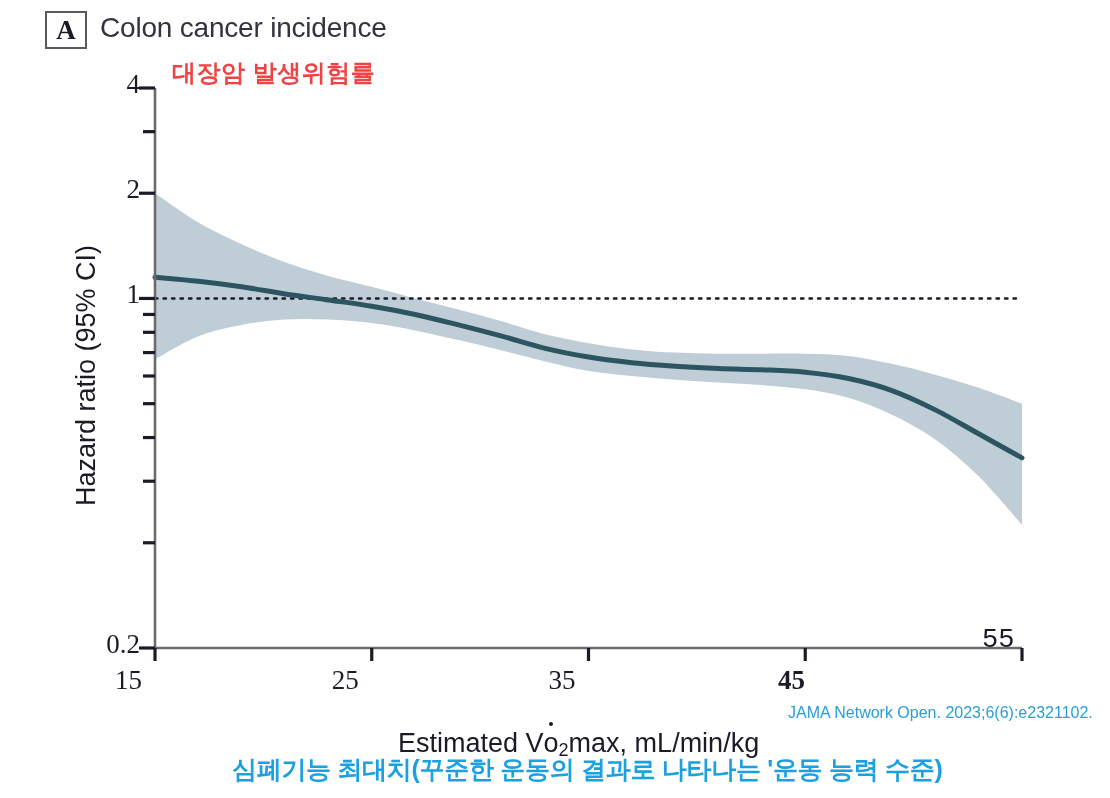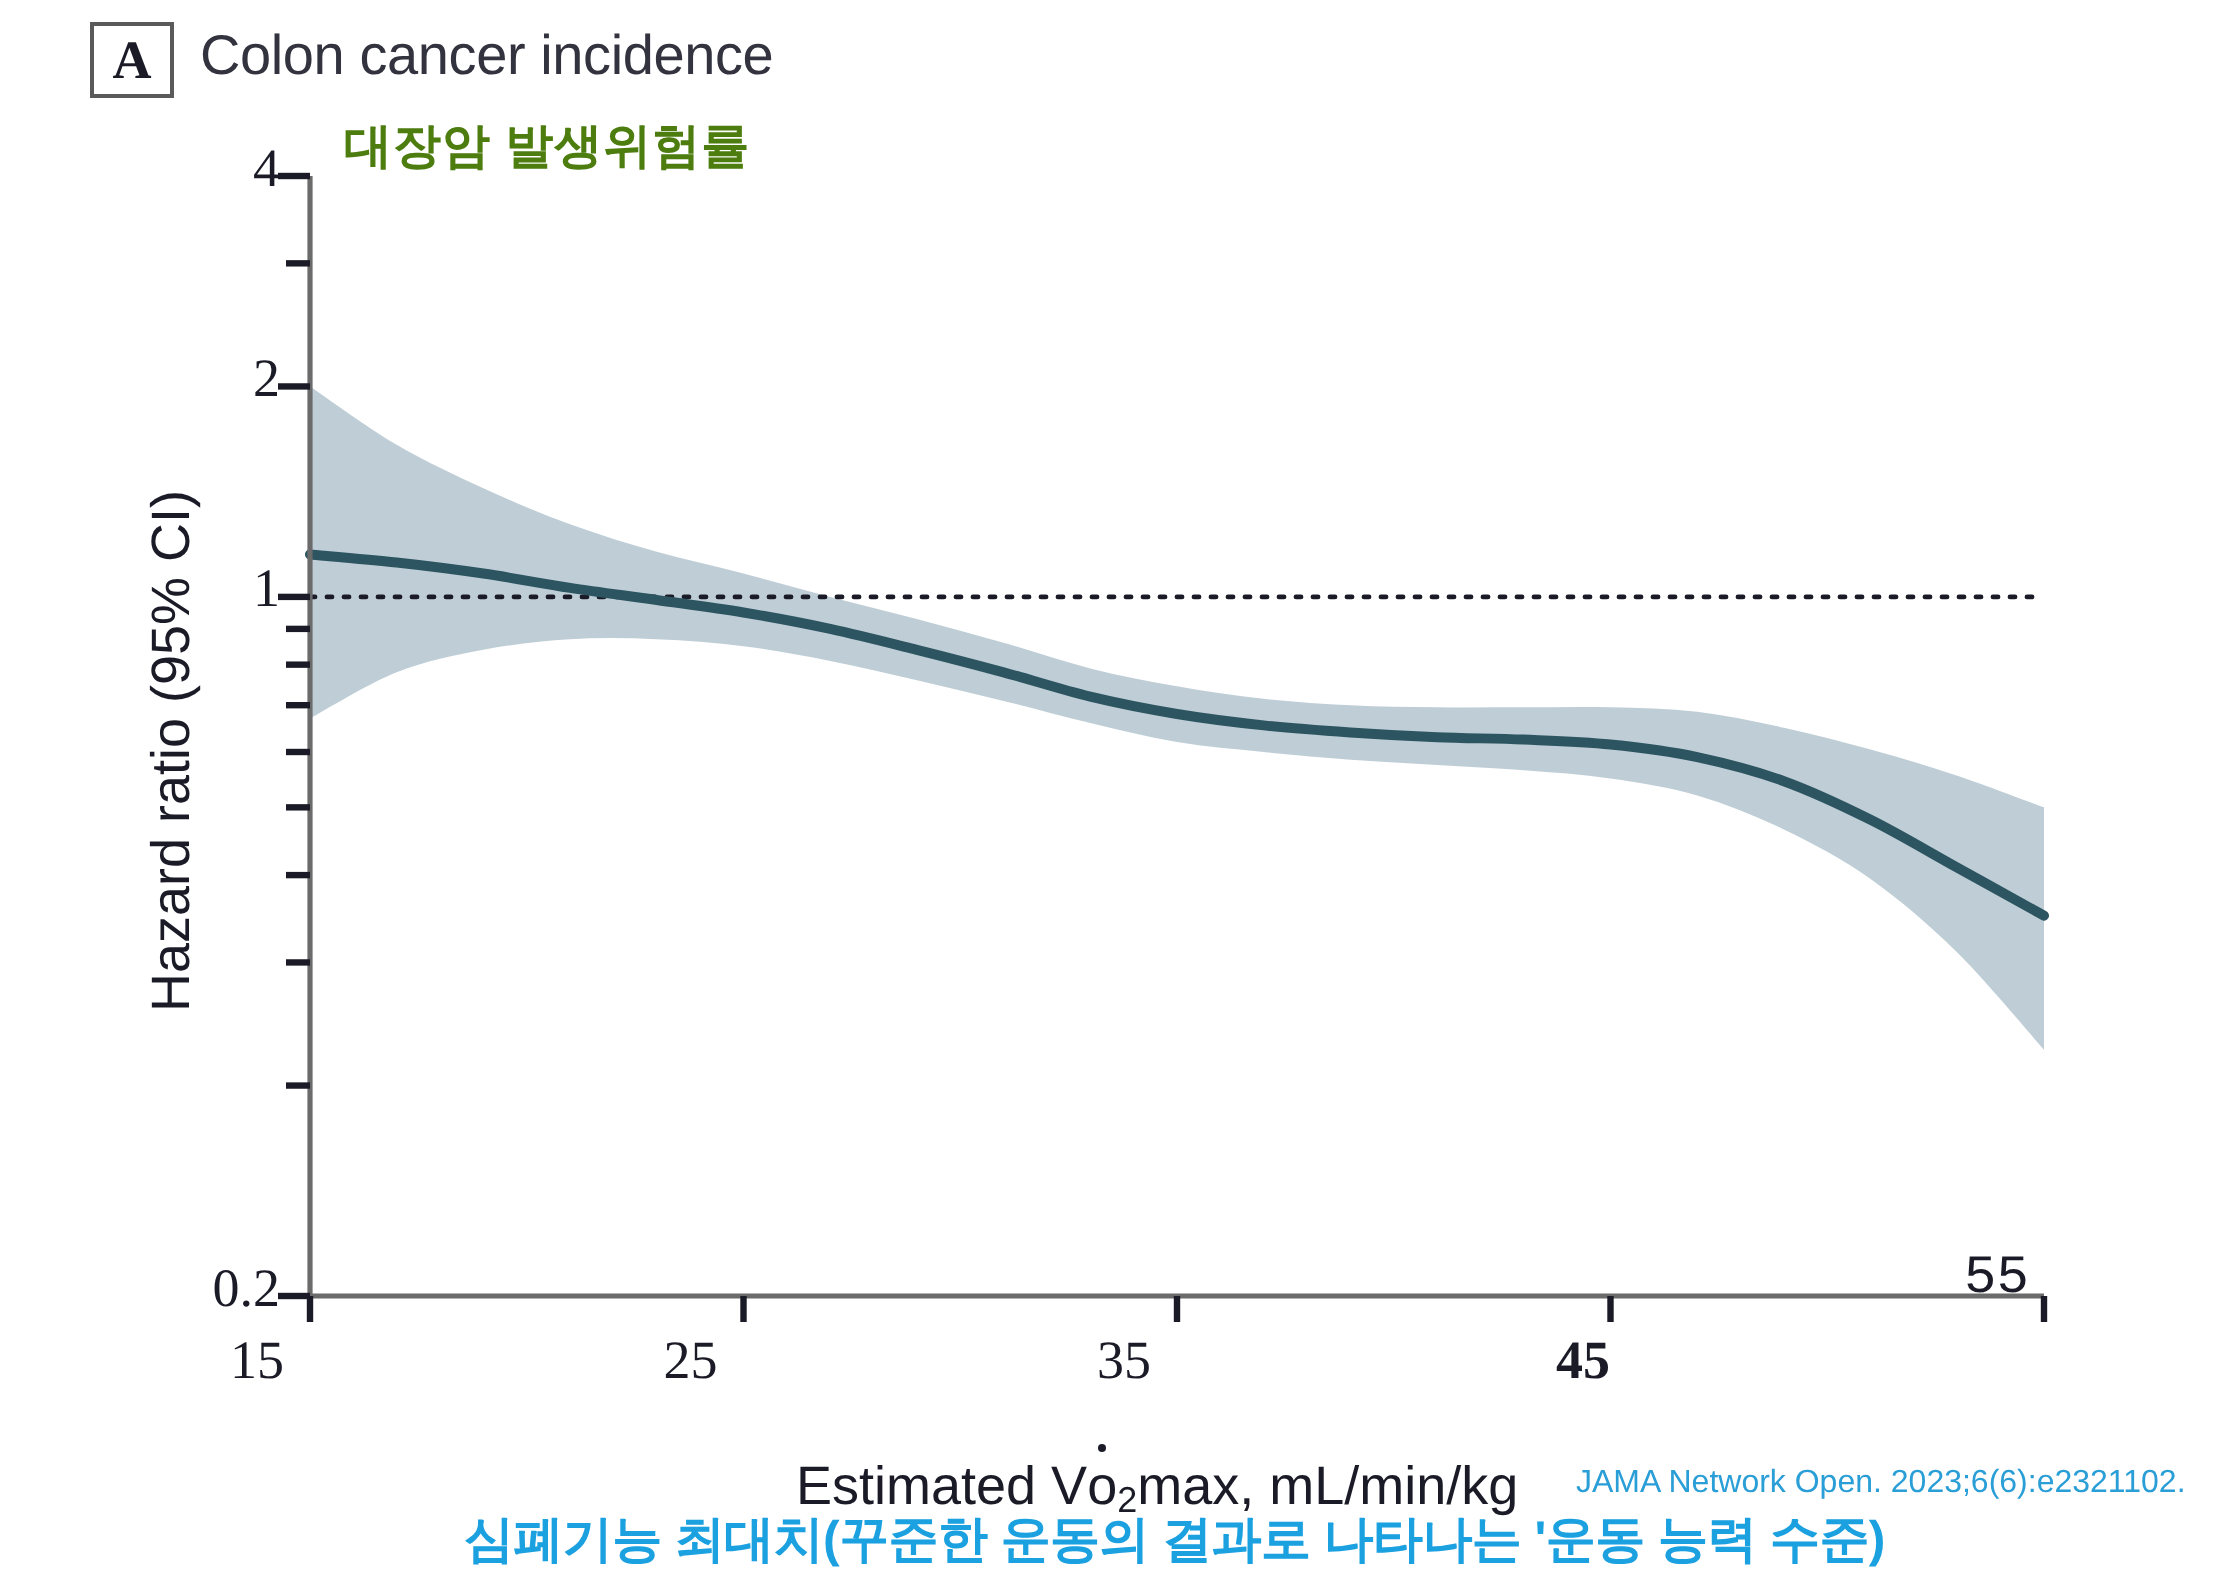--- a/index.html
+++ b/index.html
@@ -48,21 +48,21 @@
     letter-spacing: -0.2px;
     white-space: nowrap;
   }
   
   .kr-red {
     position: absolute;
     left: 172px;
     top: 57px;
     font-size: 24px;
     font-weight: bold;
-    color: #4d7c0f;
+    color: #ef4444;
     white-space: nowrap;
     letter-spacing: 0.5px;
   }
   
   .kr-blue {
     position: absolute;
     left: 232px;
     top: 728px;
     font-size: 25px;
     font-weight: bold;
@@ -72,21 +72,20 @@
     margin-top: 25px;
   }
   
   .citation {
     position: absolute;
     left: 788px;
     top: 704px;
     font-size: 16px;
     color: #2a9ed6;
     white-space: nowrap;
-    margin-top: 29px;
   }
   
   .xaxis-title {
     position: absolute;
     left: 398px;
     top: 728px;
     font-size: 27px;
     color: #1b1b28;
     white-space: nowrap;
     font-family: "Liberation Sans", sans-serif;

